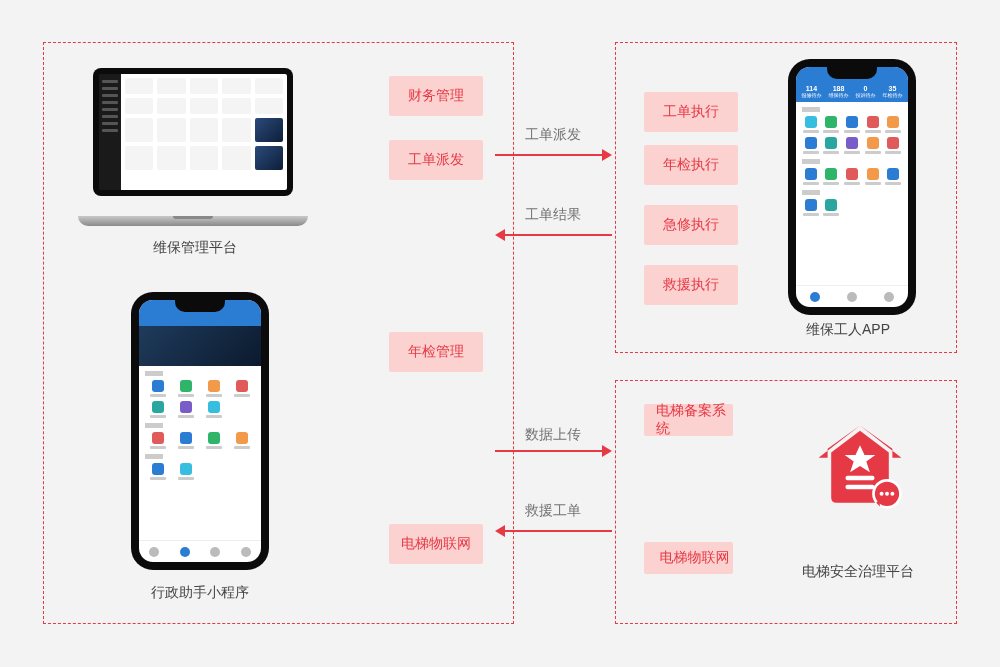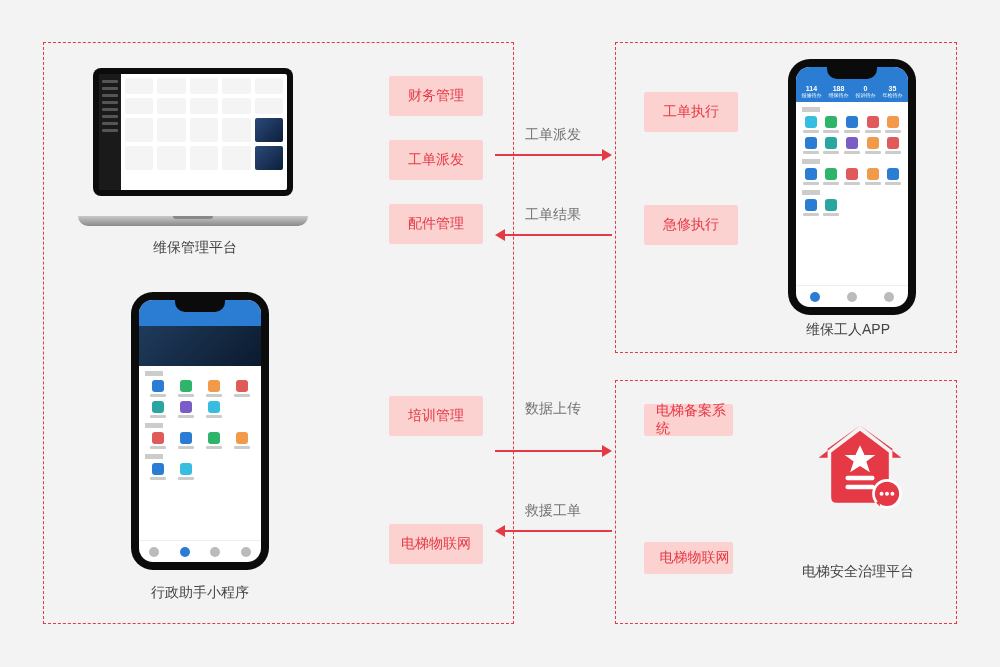--- a/index.html
+++ b/index.html
@@ -165,39 +165,40 @@
 <body>
 
 <div class="canvas">
 
   <div id="box-left" class="dashed-box"></div>
   <div id="box-tr" class="dashed-box"></div>
   <div id="box-br" class="dashed-box"></div>
 
   <div class="tag tag-left" style="left:389px; top:76px">财务管理</div>
   <div class="tag tag-left" style="left:389px; top:140px">工单派发</div>
-  <div class="tag tag-left" style="left:389px; top:204px">配件管理</div>
-  <div class="tag tag-left" style="left:389px; top:396px">培训管理</div>
+  <div class="tag tag-left" style="left:389px; top:332px">年检管理</div>
   <div class="tag tag-left" style="left:389px; top:524px">电梯物联网</div>
 
   <div class="tag tag-right" style="left:644px; top:92px">工单执行</div>
+  <div class="tag tag-right" style="left:644px; top:145px">年检执行</div>
   <div class="tag tag-right" style="left:644px; top:205px">急修执行</div>
+  <div class="tag tag-right" style="left:644px; top:265px">救援执行</div>
 
   <div class="tag tag-br" style="left:644px; top:404px">电梯备案系统</div>
   <div class="tag tag-br" style="left:644px; top:542px">电梯物联网</div>
 
   <div class="arrow-label" style="left:525px; top:126px">工单派发</div>
   <div class="arrow-line" style="left:495px; top:154px; width:107px"></div>
   <div class="arrow-head-right" style="left:602px; top:149px"></div>
 
   <div class="arrow-label" style="left:525px; top:206px">工单结果</div>
   <div class="arrow-line" style="left:505px; top:234px; width:107px"></div>
   <div class="arrow-head-left" style="left:495px; top:229px"></div>
 
-  <div class="arrow-label" style="left:525px; top:400px">数据上传</div>
+  <div class="arrow-label" style="left:525px; top:426px">数据上传</div>
   <div class="arrow-line" style="left:495px; top:450px; width:107px"></div>
   <div class="arrow-head-right" style="left:602px; top:445px"></div>
 
   <div class="arrow-label" style="left:525px; top:502px">救援工单</div>
   <div class="arrow-line" style="left:505px; top:530px; width:107px"></div>
   <div class="arrow-head-left" style="left:495px; top:525px"></div>
 
   <div class="caption" style="left:140px; top:239px; width:110px">维保管理平台</div>
   <div class="caption" style="left:140px; top:584px; width:120px">行政助手小程序</div>
   <div class="caption" style="left:793px; top:321px; width:110px">维保工人APP</div>

